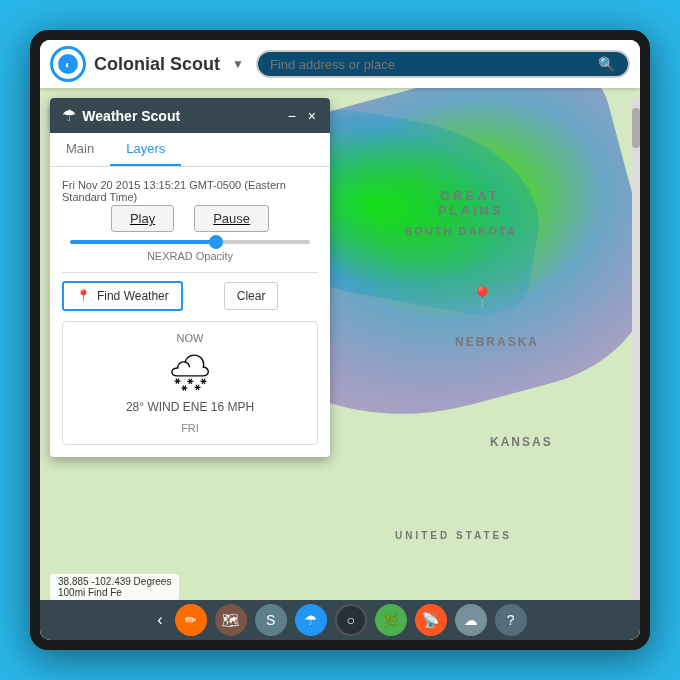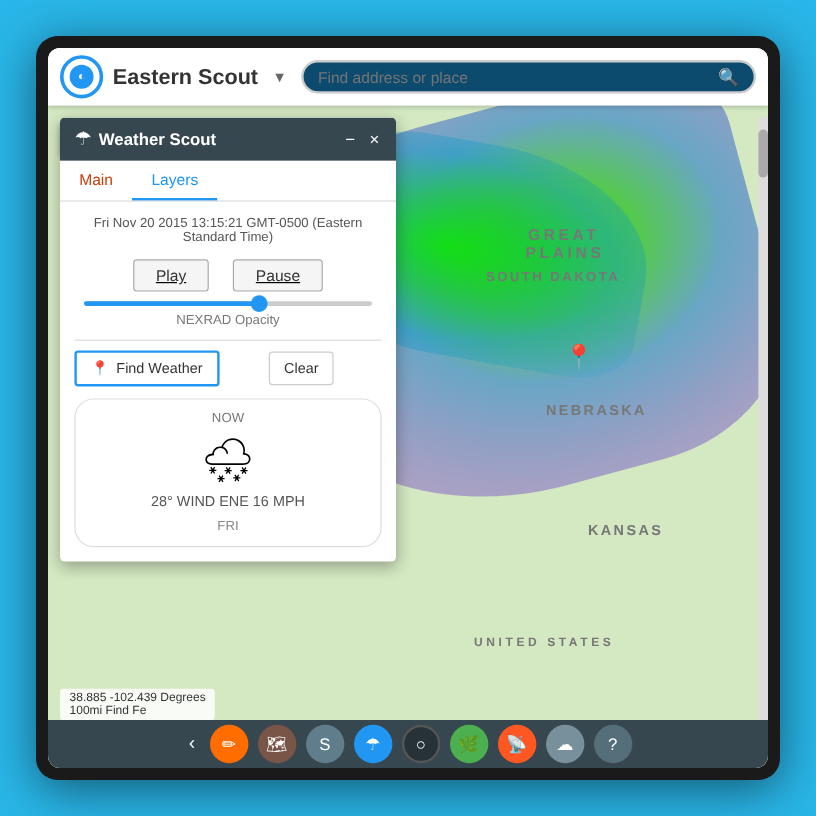--- a/index.html
+++ b/index.html
@@ -252,32 +252,32 @@
       cursor: pointer;
       border-bottom: 2px solid transparent;
     }
 
     .tab.active {
       color: #2196F3;
       border-bottom-color: #2196F3;
     }
 
     .tab.inactive {
-      color: #c2410c;
+      color: #737373;
     }
 
     .panel-body {
       padding: 12px;
     }
 
     .datetime-text {
       font-size: 11px;
       color: #555;
-      margin-bottom: 12px;
-      text-align: center;
+      margin-bottom: 2px;
+      text-align: left;
     }
 
     .play-controls {
       display: flex;
       justify-content: center;
       gap: 20px;
       margin-bottom: 0;
       text-decoration: underline;
     }
 
@@ -362,21 +362,21 @@
       border-radius: 3px;
       background: white;
       cursor: pointer;
       font-size: 12px;
       color: #333;
       margin-left: 33px;
     }
 
     .weather-now-box {
       border: 1px solid #ddd;
-      border-radius: 16px;
+      border-radius: 4px;
       padding: 10px;
       text-align: center;
     }
 
     .now-label {
       font-size: 11px;
       color: #777;
       margin-bottom: 8px;
       text-transform: uppercase;
     }
@@ -497,21 +497,21 @@
 
       <div class="location-pin">📍</div>
     </div>
 
     <div class="top-bar">
       <div class="app-logo">
         <div class="app-logo-inner">
           <span>◐</span>
         </div>
       </div>
-      <span class="app-title">Eastern Scout</span>
+      <span class="app-title">Colonial Scout</span>
       <button class="dropdown-btn">▼</button>
       <div class="search-bar">
         <input class="search-input" type="text" placeholder="Find address or place" style="">
         <span class="search-icon">🔍</span>
       </div>
     </div>
 
     <div class="zoom-control">
       <button class="zoom-btn">+</button>
     </div>

